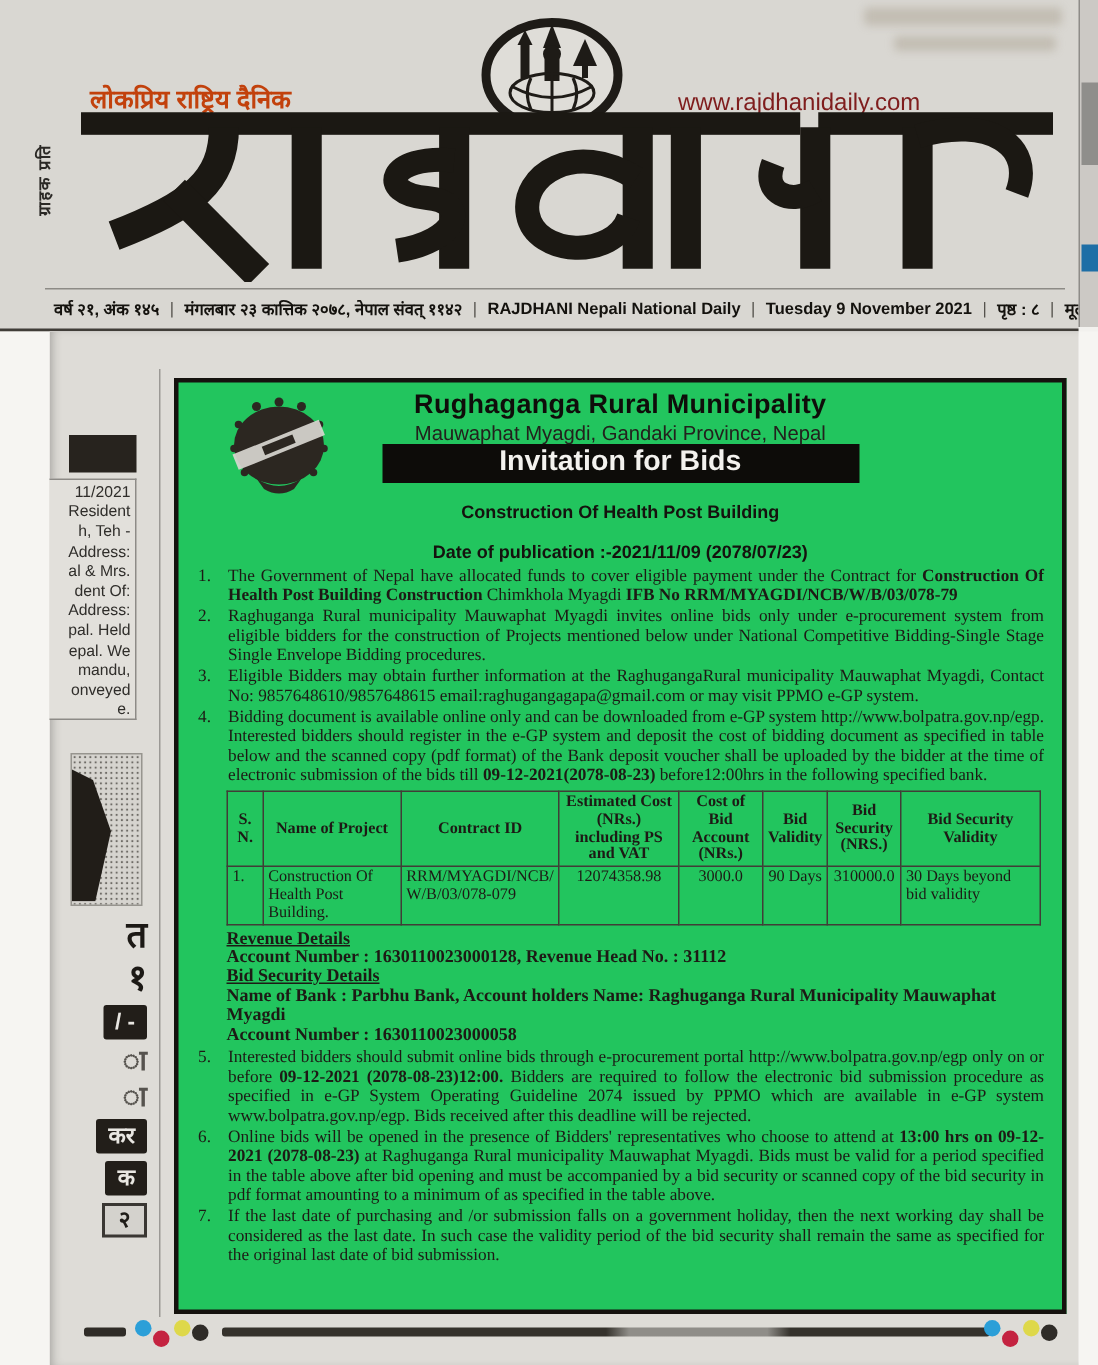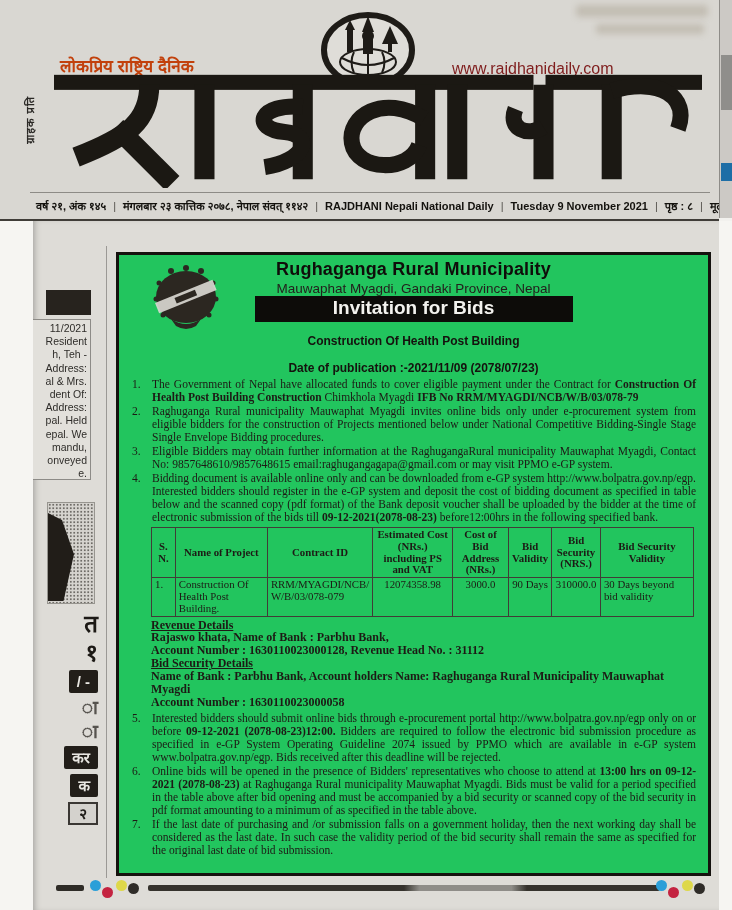--- a/index.html
+++ b/index.html
@@ -259,21 +259,21 @@
           <col class="c6">
           <col class="c7">
           <col class="c8">
       </colgroup>
     <thead>
           <tr>
             <th>S. N.</th>
             <th>Name of Project</th>
             <th>Contract ID</th>
             <th>Estimated Cost (NRs.) including PS and VAT</th>
-            <th>Cost of Bid Address (NRs.)</th>
+            <th>Cost of Bid Account (NRs.)</th>
             <th>Bid Validity</th>
             <th>Bid Security (NRS.)</th>
             <th>Bid Security Validity</th>
           </tr>
         </thead>
         <tbody>
           <tr>
             <td>1.</td>
             <td>Construction Of Health Post Building.</td>
             <td>RRM/MYAGDI/NCB/ W/B/03/078-079</td>
@@ -281,21 +281,20 @@
             <td>3000.0</td>
             <td>90 Days</td>
             <td>310000.0</td>
             <td>30 Days beyond bid validity</td>
           </tr>
         </tbody>
       </table>
 
     <div class="bank">
         <div class="bh">Revenue Details</div>
-        <div>Rajaswo khata, Name of Bank : Parbhu Bank,</div>
         <div>Account Number : 1630110023000128,  Revenue Head No. : 31112</div>
         <div class="bh">Bid Security Details</div>
         <div>Name of Bank : Parbhu Bank,  Account holders Name: Raghuganga Rural Municipality Mauwaphat Myagdi</div>
         <div>Account Number : 1630110023000058</div>
       </div>
 
     <ol class="plain">
         <li>
           <span class="num">5.</span>
           <span class="txt"><span>Interested bidders should submit online bids through e-procurement portal http://www.bolpatra.gov.np/egp only on or before </span><strong>09-12-2021 (2078-08-23)12:00.</strong><span> Bidders are required to follow the electronic bid submission procedure as specified in e-GP System Operating Guideline 2074 issued by PPMO which are available in e-GP system www.bolpatra.gov.np/egp. Bids received after this deadline will be rejected.</span></span>

